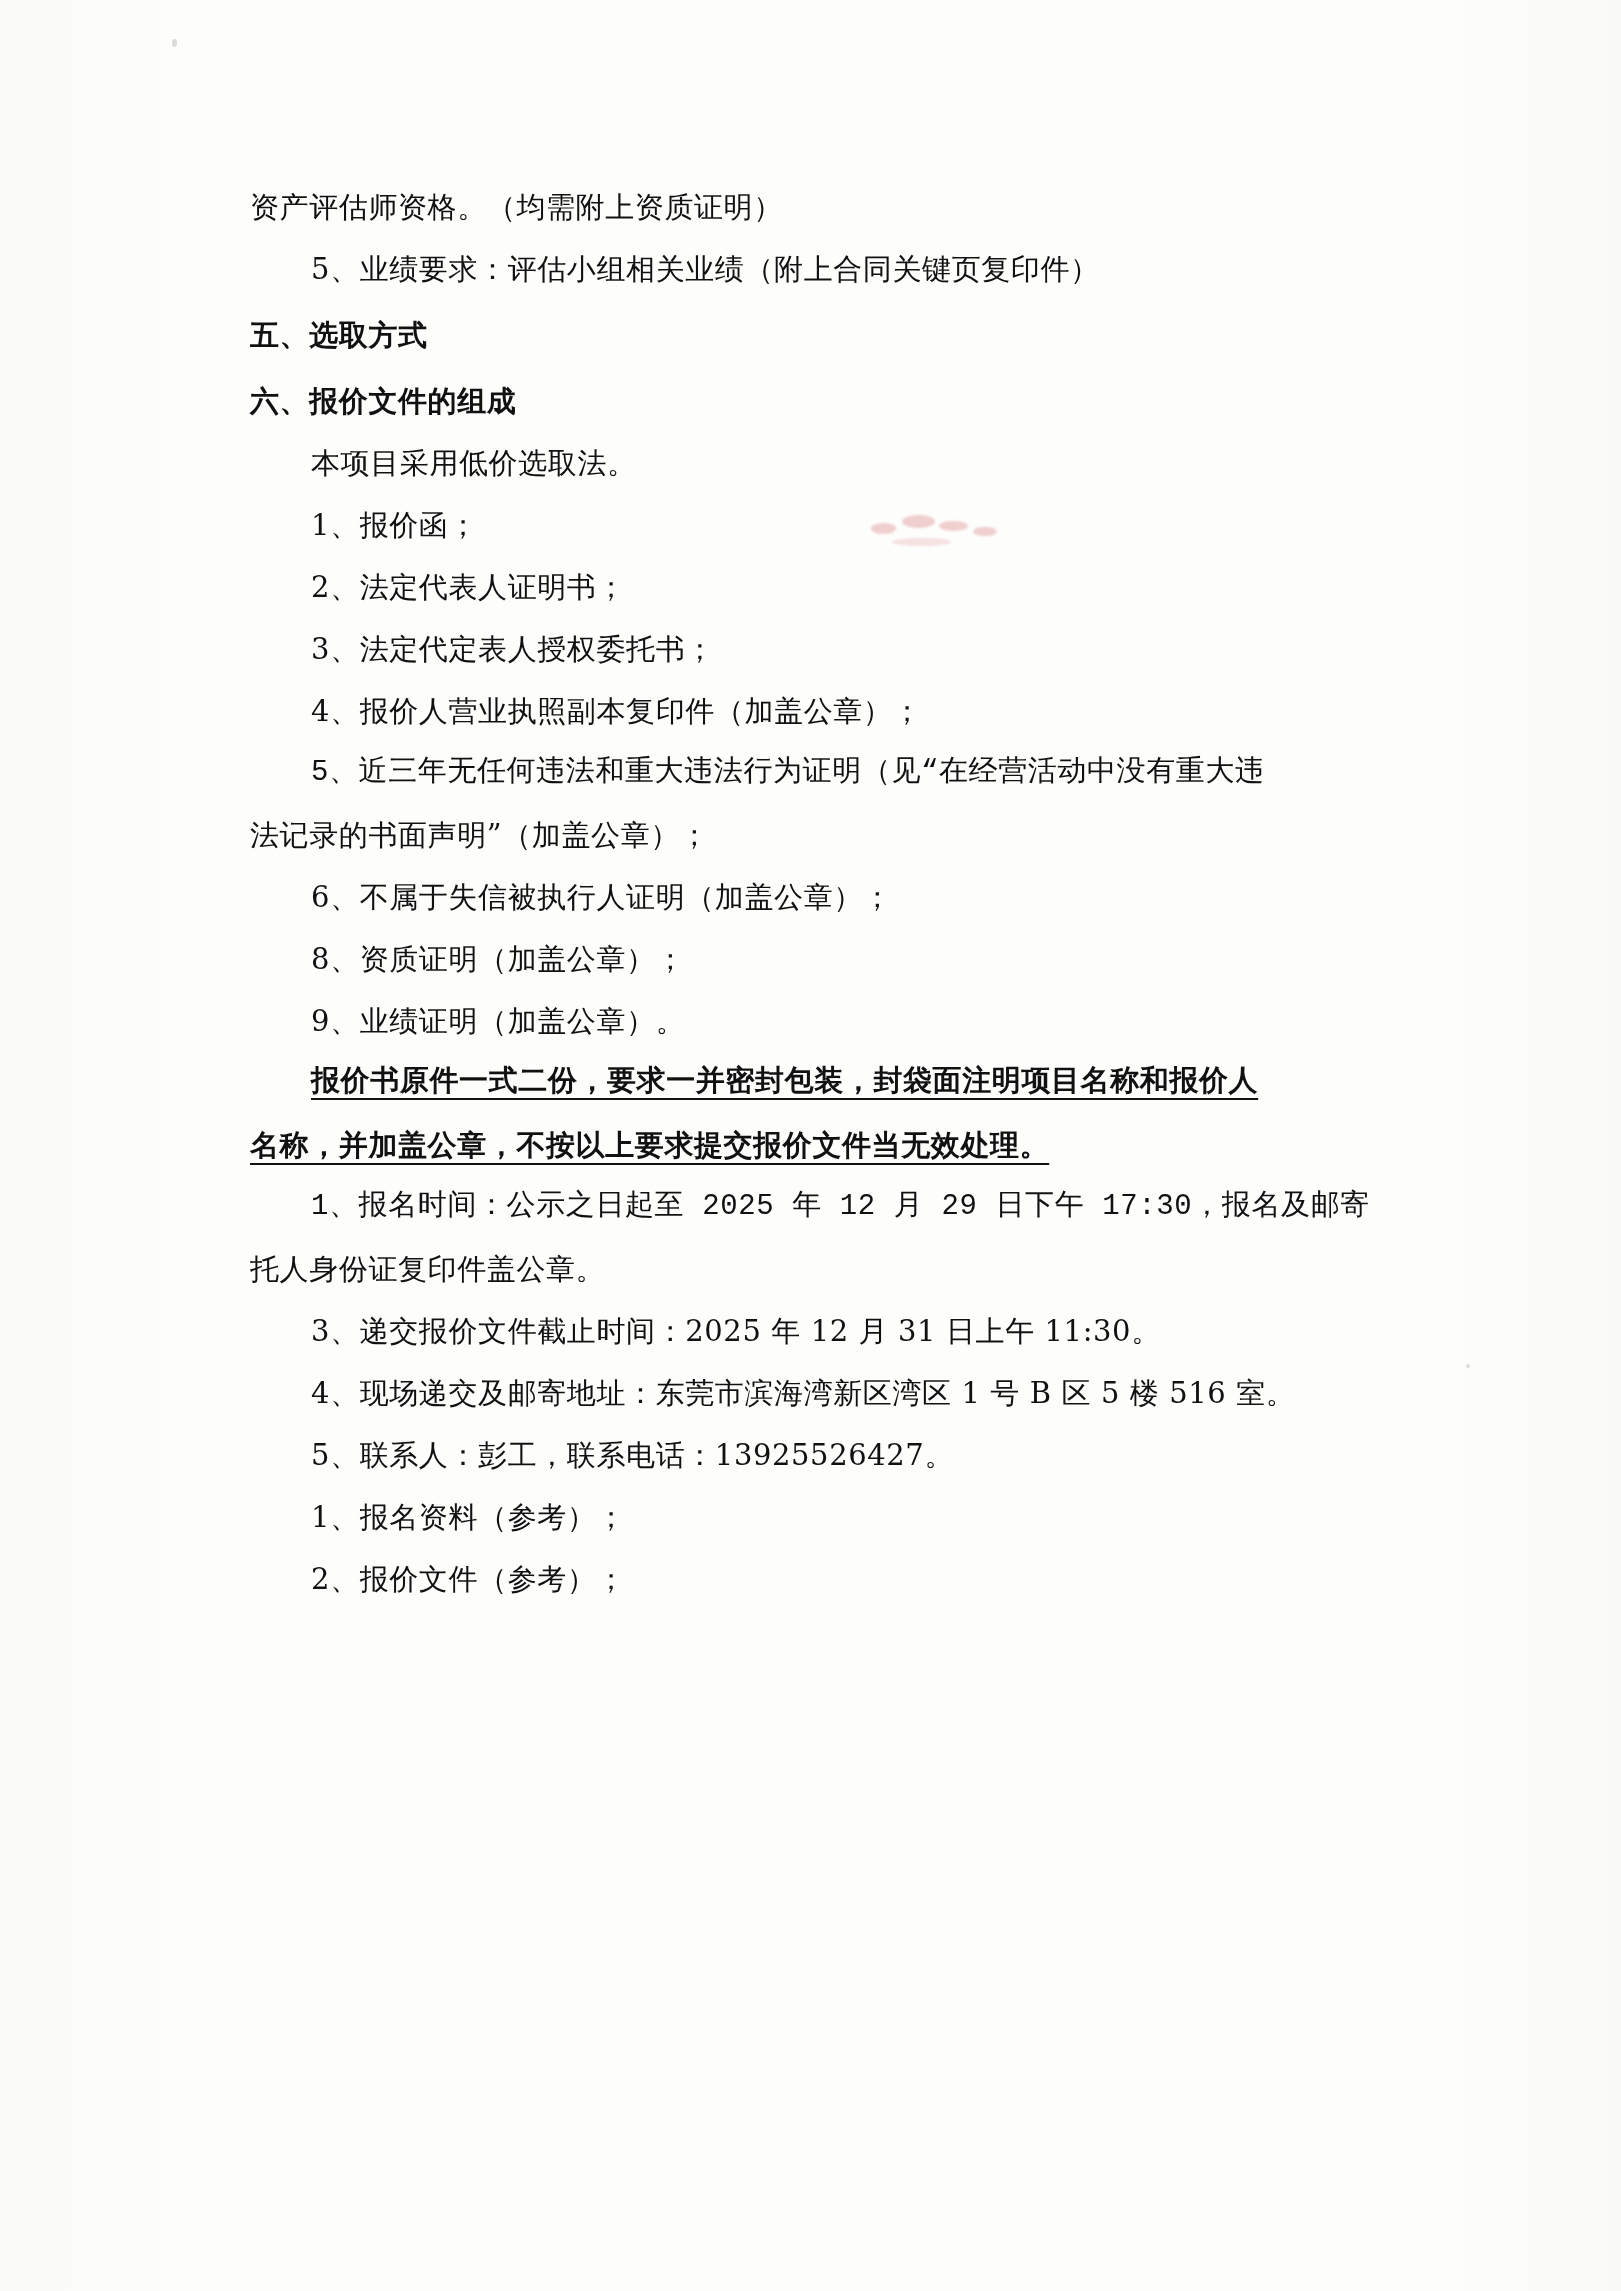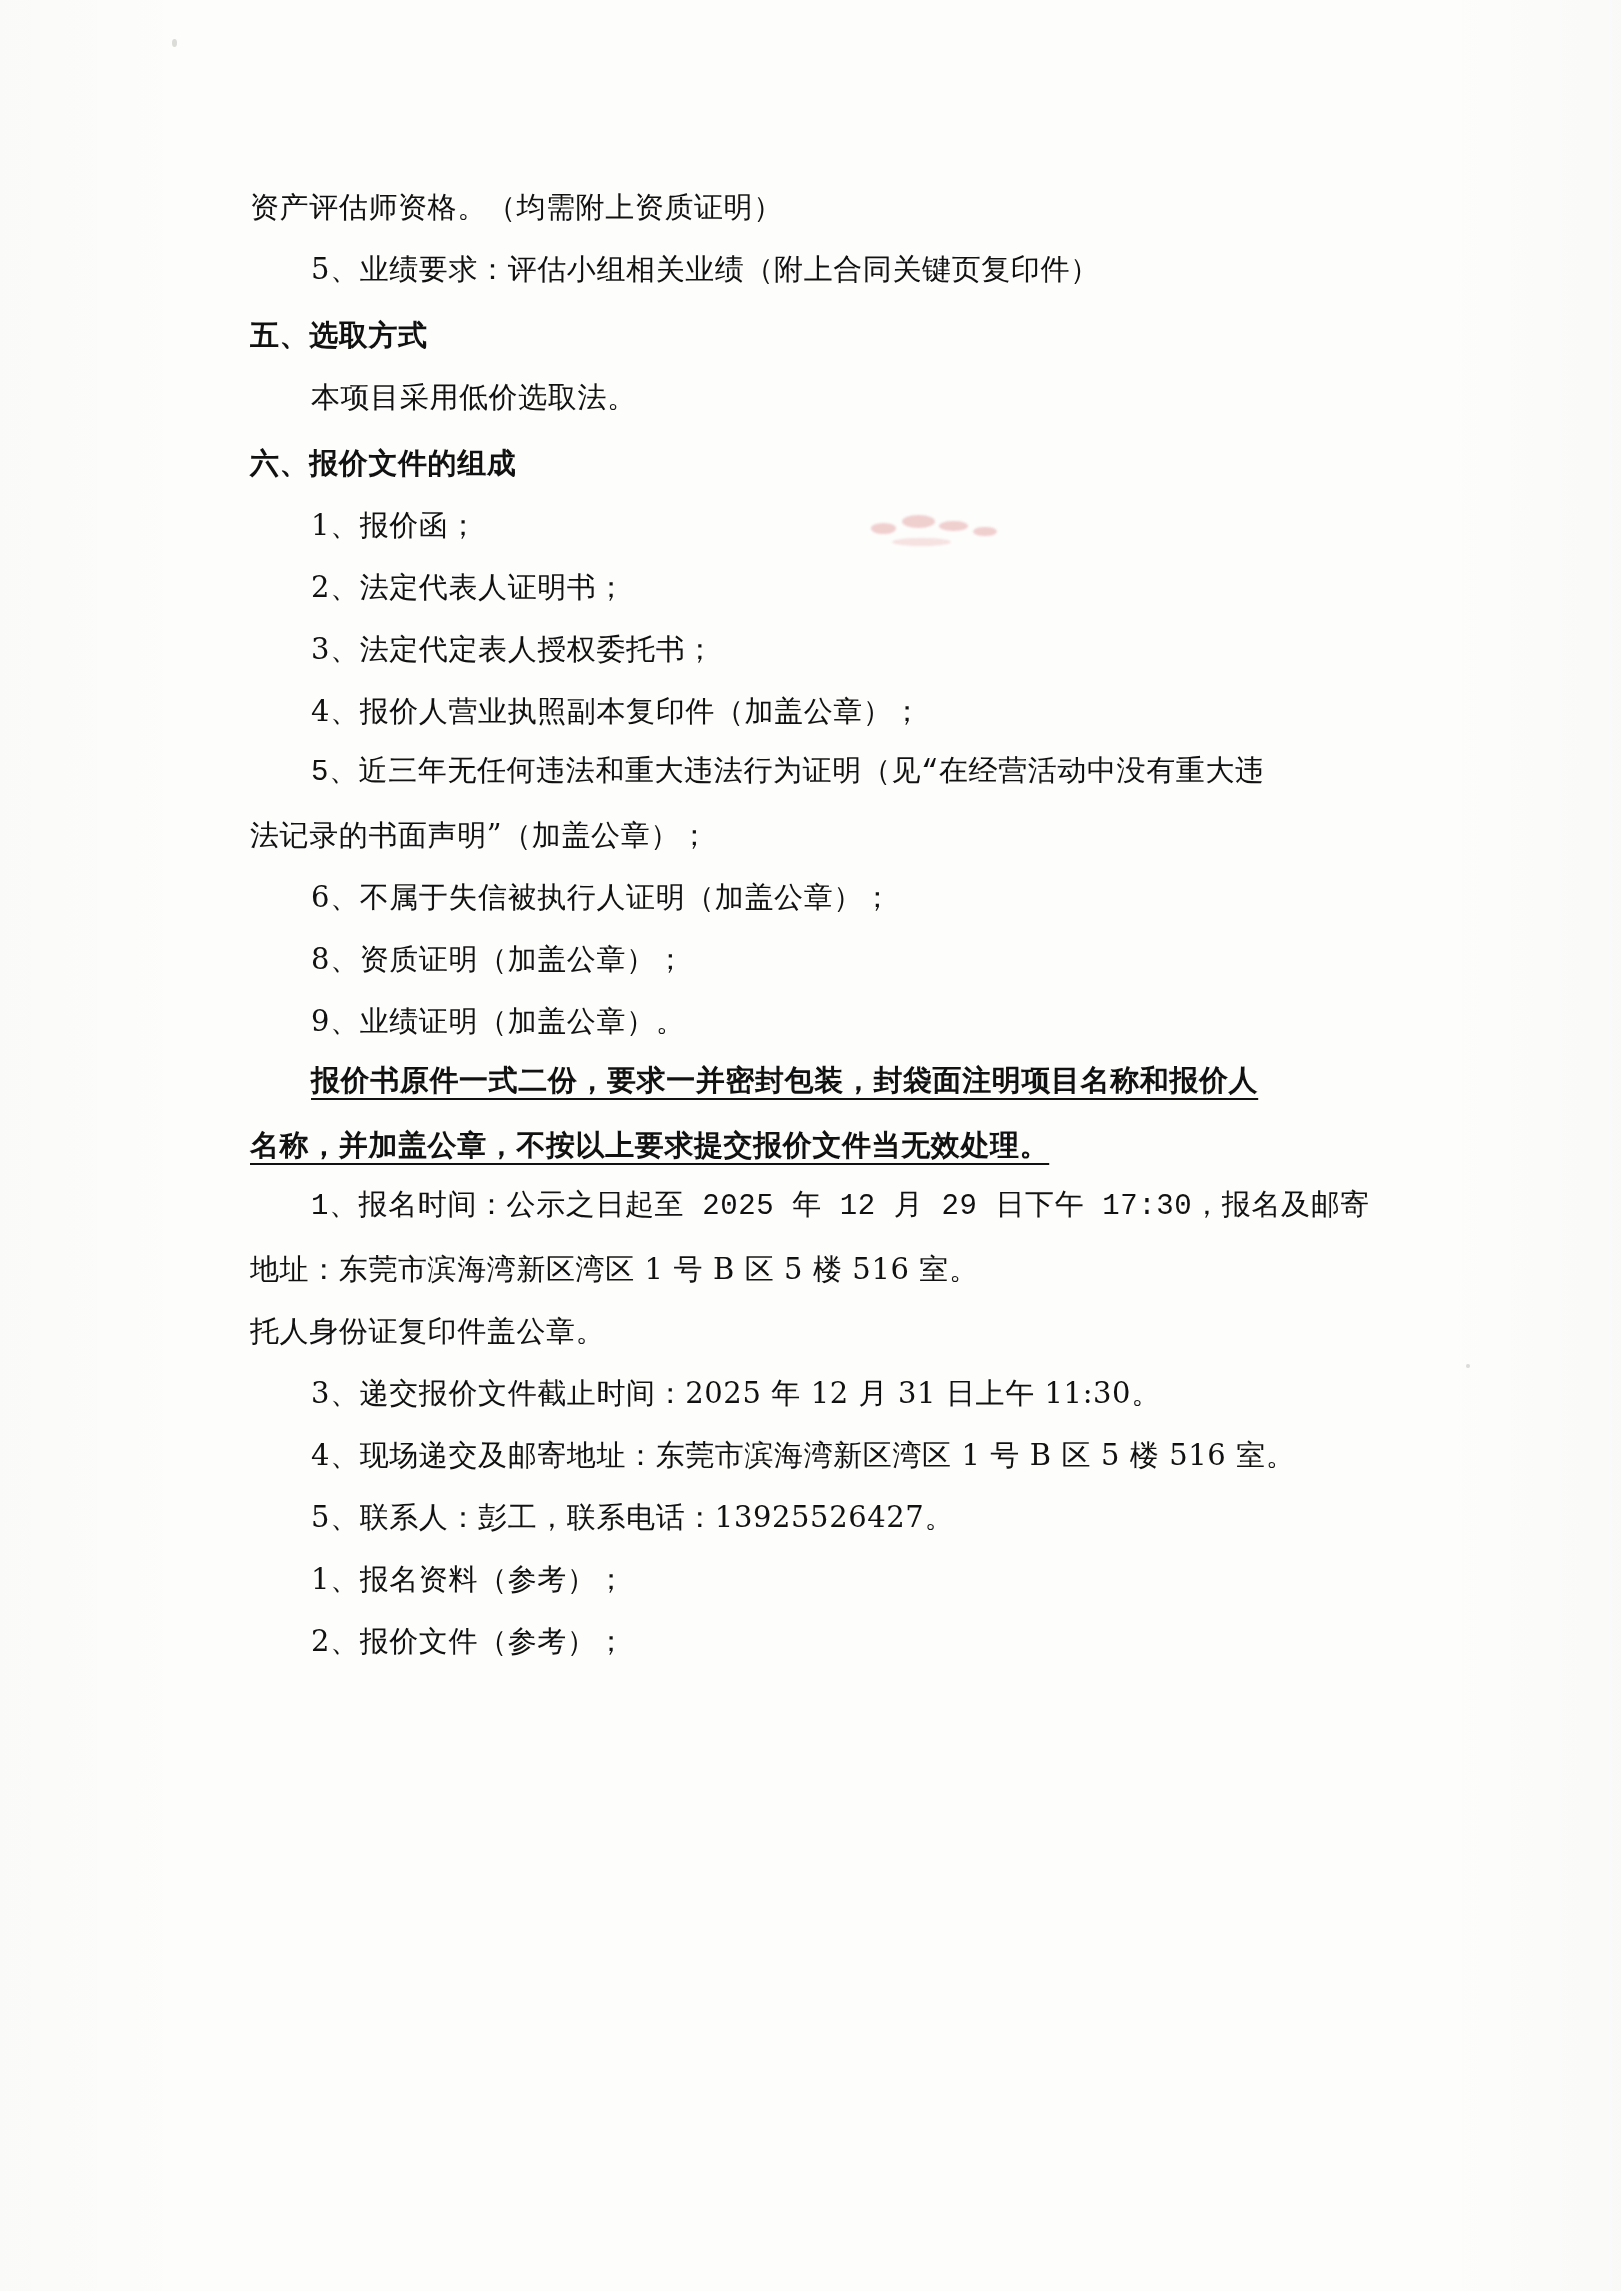--- a/index.html
+++ b/index.html
@@ -105,38 +105,37 @@
 
   <div class="speck" style="left:172px; top:39px; width:4.9px; height:7.8px;"></div>
   <div class="speck" style="left:1466px; top:1364px; width:3.9px; height:3.9px;"></div>
 
   <div class="content">
 
     <div class="line">资产评估师资格。（均需附上资质证明）</div>
     <div class="line indent1">5、业绩要求：评估小组相关业绩（附上合同关键页复印件）</div>
 
     <div class="line heading">五、选取方式</div>
+    <div class="line heading">六、报价文件的组成</div>
+
     <div class="line indent1">本项目采用低价选取法。</div>
-
-    <div class="line heading">六、报价文件的组成</div>
     <div class="line indent1">1、报价函；</div>
     <div class="line indent1">2、法定代表人证明书；</div>
     <div class="line indent1">3、法定代定表人授权委托书；</div>
     <div class="line indent1">4、报价人营业执照副本复印件（加盖公章）；</div>
     <div class="line flow">5、近三年无任何违法和重大违法行为证明（见“在经营活动中没有重大违</div>
     <div class="line flow-cont">法记录的书面声明”（加盖公章）；</div>
     <div class="line indent1">6、不属于失信被执行人证明（加盖公章）；</div>
     <div class="line indent1">8、资质证明（加盖公章）；</div>
     <div class="line indent1">9、业绩证明（加盖公章）。</div>
 
     <div class="line flow emphasis">报价书原件一式二份，要求一并密封包装，封袋面注明项目名称和报价人</div>
     <div class="line flow-cont emphasis">名称，并加盖公章，不按以上要求提交报价文件当无效处理。</div>
 
     <div class="line flow">1、报名时间：公示之日起至 2025 年 12 月 29 日下午 17:30，报名及邮寄</div>
-    <div class="line flow-cont">地址：东莞市滨海湾新区湾区 1 号 B 区 5 楼 516 室。</div>
     <div class="line flow-cont">托人身份证复印件盖公章。</div>
     <div class="line indent1">3、递交报价文件截止时间：2025 年 12 月 31 日上午 11:30。</div>
     <div class="line indent1">4、现场递交及邮寄地址：东莞市滨海湾新区湾区 1 号 B 区 5 楼 516 室。</div>
     <div class="line indent1">5、联系人：彭工，联系电话：13925526427。</div>
 
     <div class="line indent1">1、报名资料（参考）；</div>
     <div class="line indent1">2、报价文件（参考）；</div>
 
   </div>
 </div>

